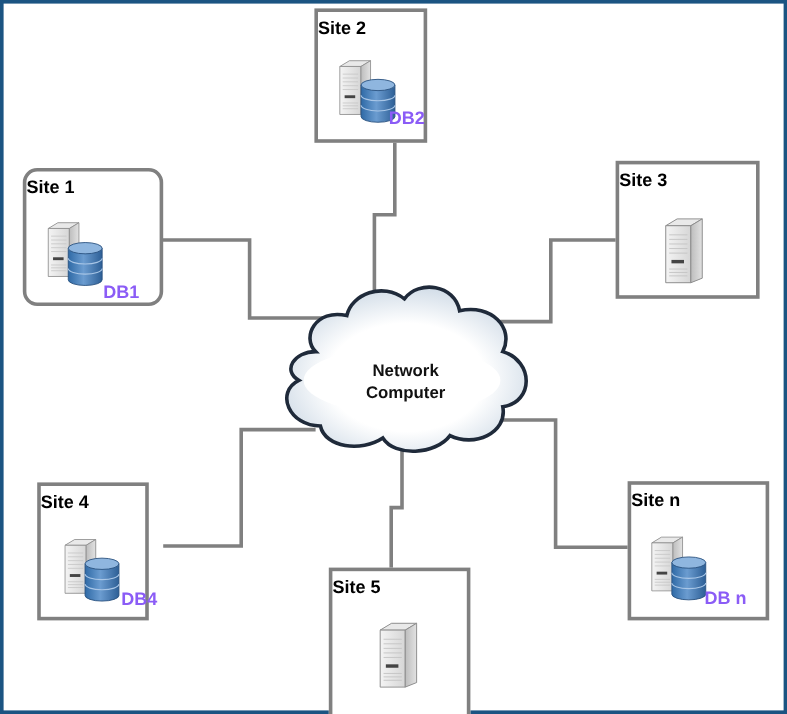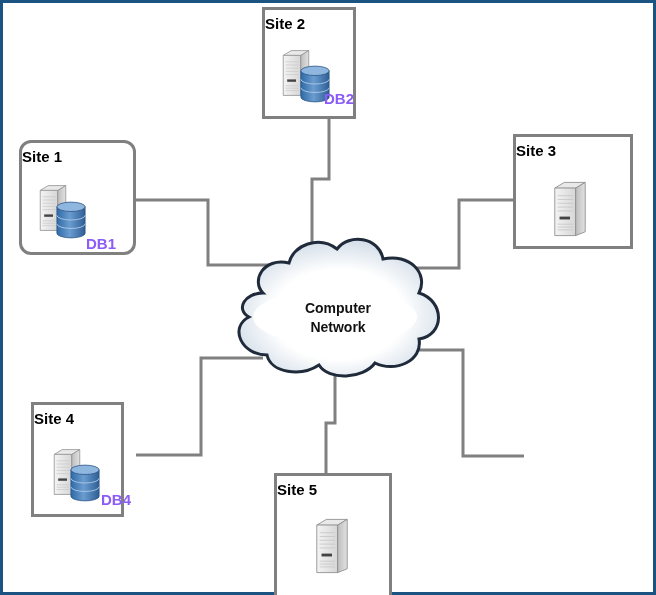--- a/index.html
+++ b/index.html
@@ -71,22 +71,22 @@
       <polyline points="332,370 332,420 323,420 323,472"></polyline>
       <polyline points="400,347 460,347 460,453 521,453"></polyline>
     </g>
   </svg>
 
   <svg class="icon" style="left:220px; top:228px;" width="224" height="148" viewBox="0 0 224 148">
     <path d="M40 62 C28 50 40 26 66 32 C70 14 96 4 114 18 C126 2 156 6 160 28 C186 22 206 42 196 62 C222 70 222 104 196 108 C200 130 172 142 152 132 C140 148 106 150 96 134 C78 146 48 142 44 124 C18 124 6 96 26 86 C12 78 22 62 40 62 Z" fill="url(#cloudFill)" stroke="#1f2a3a" stroke-width="3"></path>
     <ellipse cx="112" cy="86" rx="82" ry="28" fill="#ffffff" opacity="0.95"></ellipse>
   </svg>
   <div class="cloud-label" style="left:280px; top:296px; width:110px;">
+    <div>Network</div>
     <div>Computer</div>
-    <div>Network</div>
   </div>
 
   <div class="site" style="left:259px; top:4px; width:94px; height:112px;">
     <div class="site-title">Site 2</div>
     <svg class="icon" style="left:15px; top:37px;" width="32" height="52">
         <use href="#server"></use>
       </svg>
     <svg class="icon" style="left:34px; top:55px;" width="32" height="38">
         <use href="#database"></use>
       </svg>
@@ -122,14 +122,24 @@
     <div class="db-label" style="left:67px; top:86px;">DB4</div>
   </div>
 
   <div class="site" style="left:271px; top:470px; width:118px; height:146px;">
     <div class="site-title">Site 5</div>
     <svg class="icon" style="left:36px; top:40px;" width="38" height="60">
         <use href="#server"></use>
       </svg>
   </div>
 
+  <div class="site" style="left:520px; top:398px; width:118px; height:116px;">
+    <div class="site-title">Site n</div>
+    <svg class="icon" style="left:14px; top:39px;" width="32" height="54">
+        <use href="#server"></use>
+      </svg>
+    <svg class="icon" style="left:32px; top:59px;" width="32" height="38">
+        <use href="#database"></use>
+      </svg>
+    <div class="db-label" style="left:61px; top:86px;">DB n</div>
+  </div>
 
 </div>
 
 </body></html>

